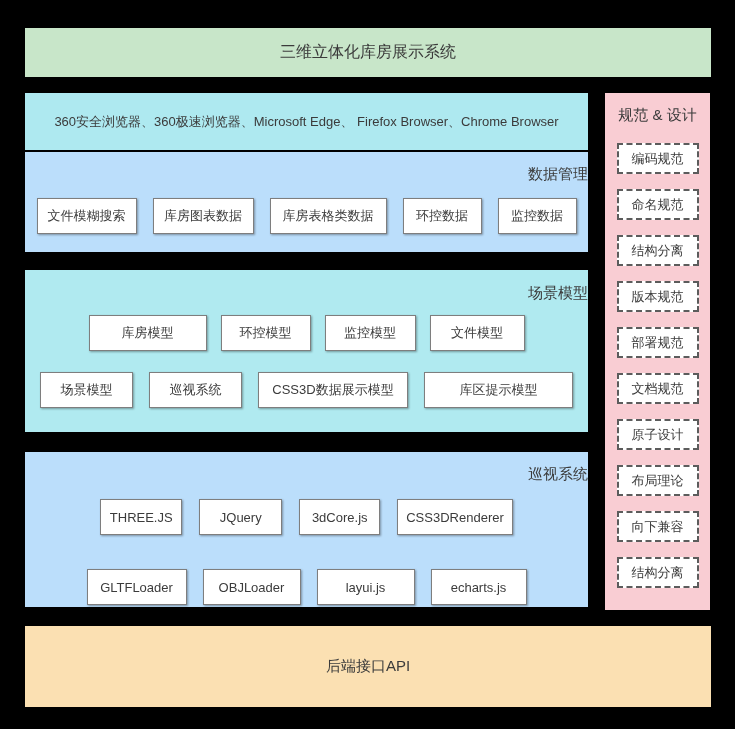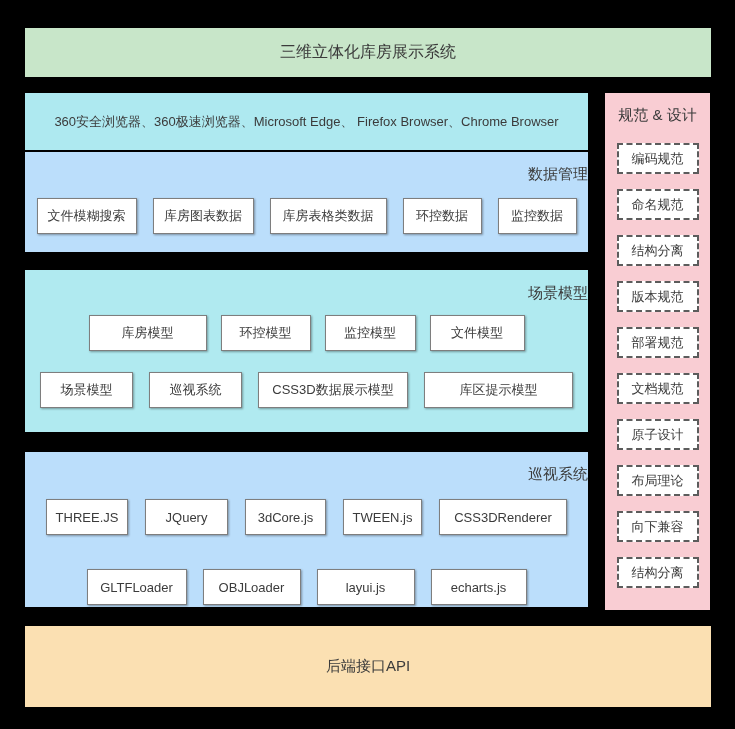--- a/index.html
+++ b/index.html
@@ -215,21 +215,20 @@
         </div>
     </section>
 
     <section class="section" id="section-base">
       <h2 class="section-title">巡视系统</h2>
       <div class="rows">
           <div class="row row-1">
             <div class="box">THREE.JS</div>
             <div class="box">JQuery</div>
             <div class="box">3dCore.js</div>
-            <div class="box">TWEEN.js</div>
             <div class="box">CSS3DRenderer</div>
           </div>
           <div class="row row-2">
             <div class="box">GLTFLoader</div>
             <div class="box">OBJLoader</div>
             <div class="box">layui.js</div>
             <div class="box">echarts.js</div>
           </div>
         </div>
     </section>

